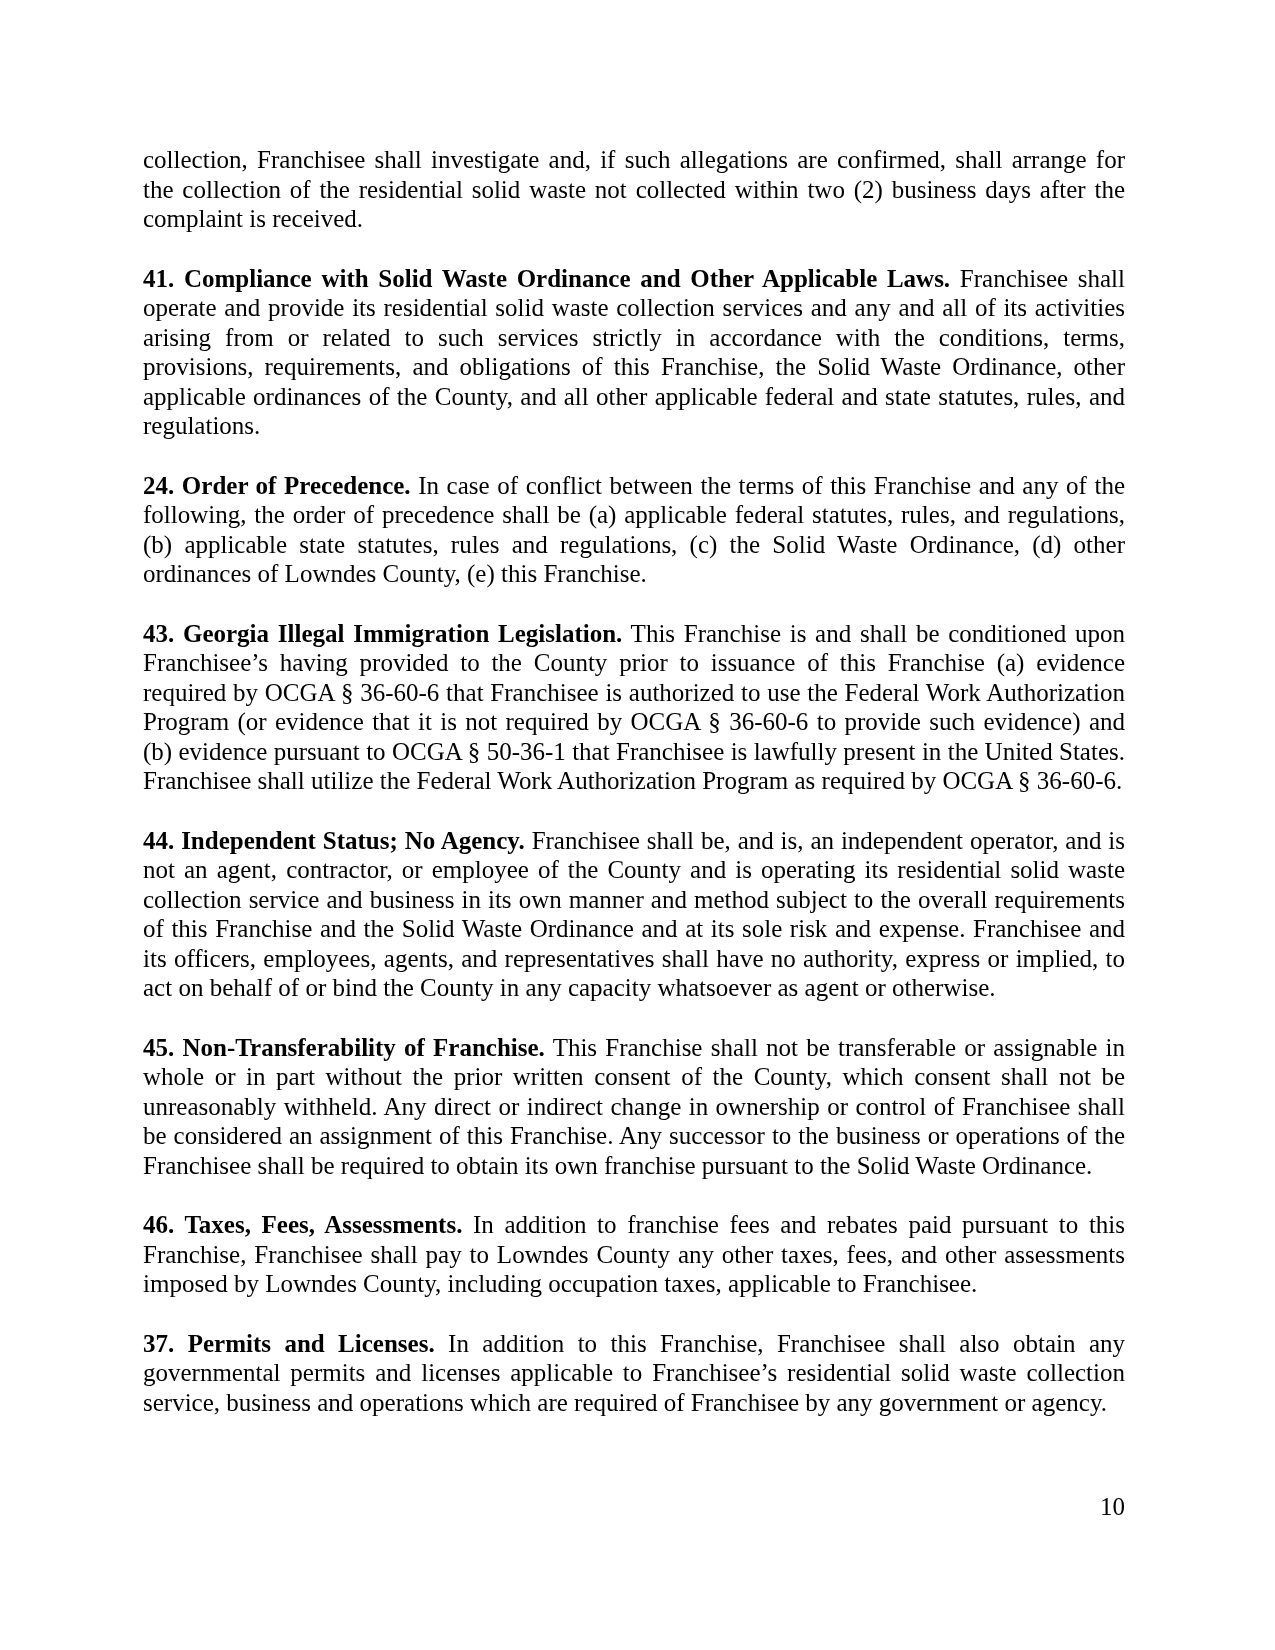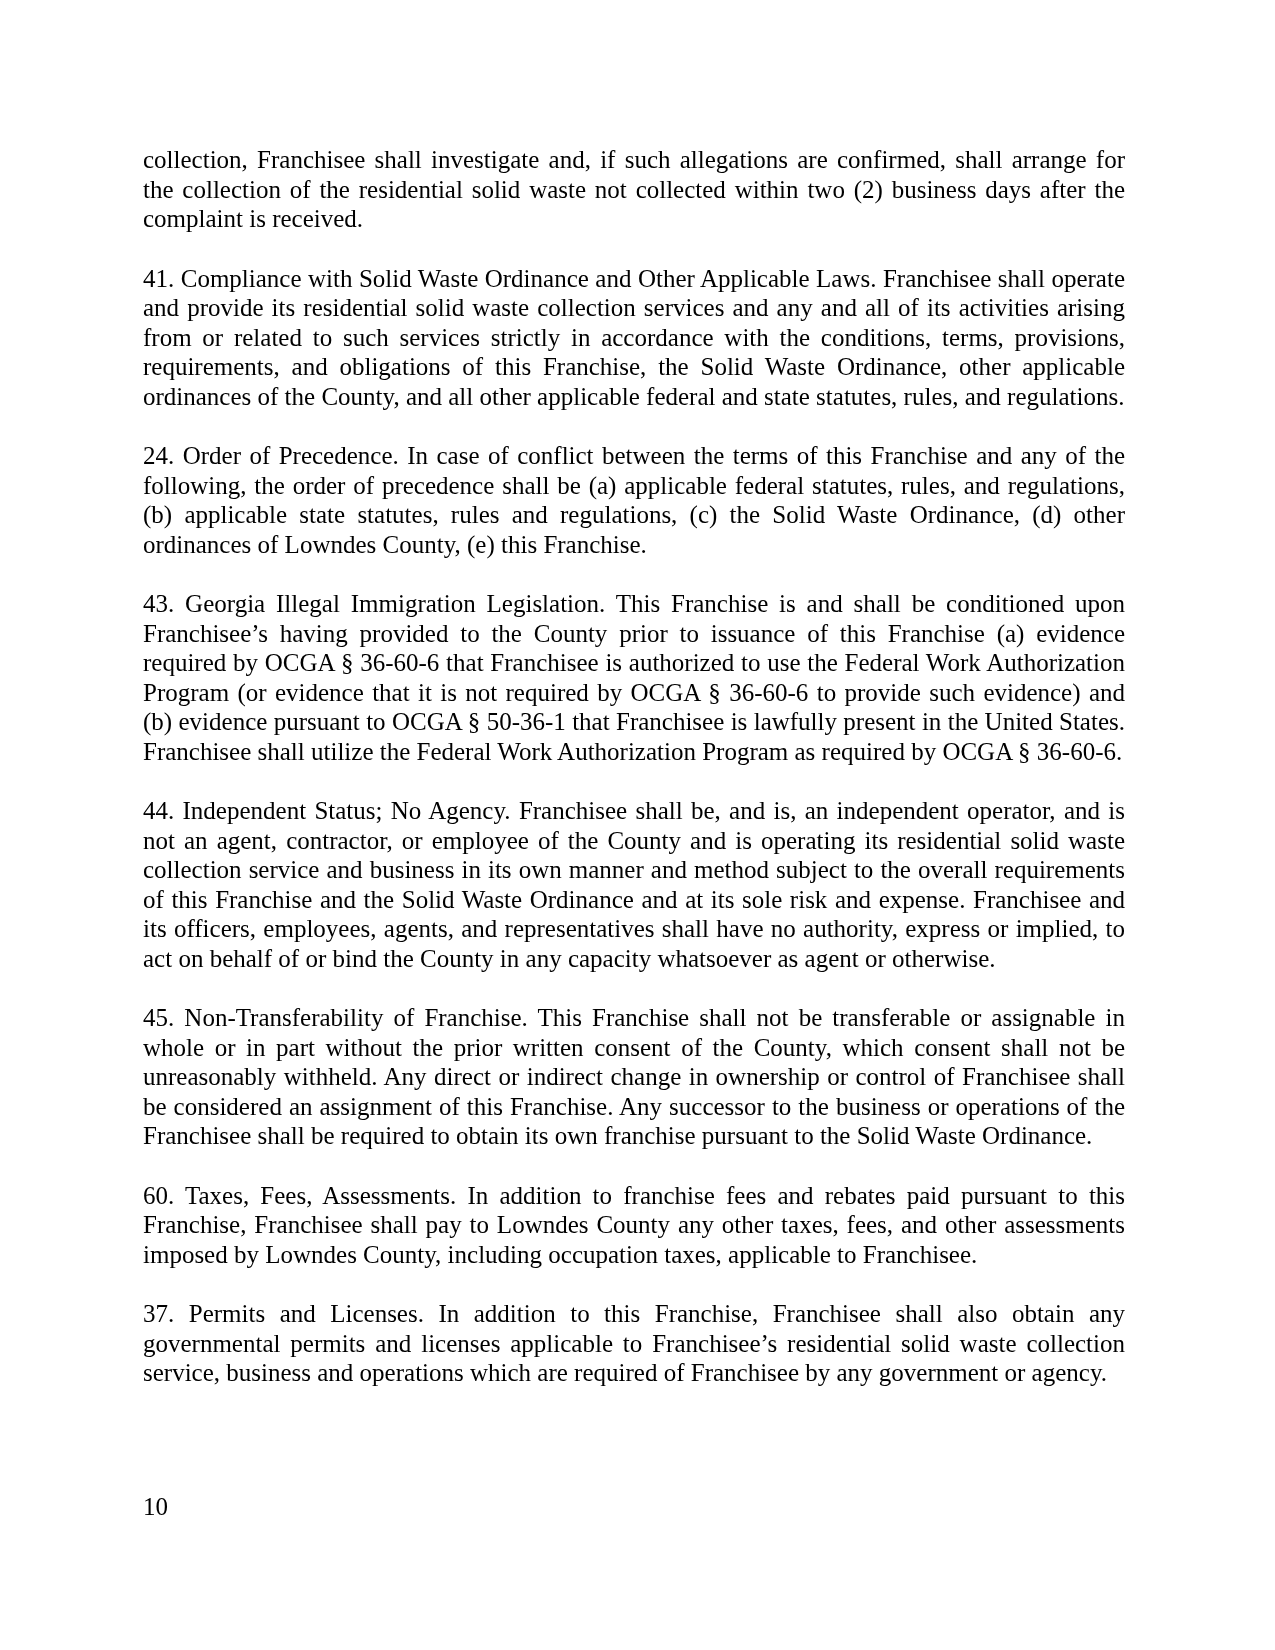--- a/index.html
+++ b/index.html
@@ -25,28 +25,28 @@
     background: #ffffff;
   }
   .para {
     margin: 0 0 30px 0;
     font-size: 25px;
     line-height: 29.5px;
     text-align: justify;
     letter-spacing: 0;
   }
   .para b {
-    font-weight: normal;
+    font-weight: bold;
   }
   .page-number {
     position: absolute;
     top: 1492px;
     left: 143px;
     width: 982px;
-    text-align: left;
+    text-align: right;
     font-size: 25px;
     line-height: 29.5px;
   }
 </style>
 </head>
 <body>
 
 <div class="page">
 
   <p class="para"><b></b> <span>collection, Franchisee shall investigate and, if such allegations are confirmed, shall arrange for the collection of the residential solid waste not collected within two (2) business days after the complaint is received.</span></p>
@@ -54,19 +54,19 @@
   <p class="para"><b>41. Compliance with Solid Waste Ordinance and Other Applicable Laws.</b> <span>Franchisee shall operate and provide its residential solid waste collection services and any and all of its activities arising from or related to such services strictly in accordance with the conditions, terms, provisions, requirements, and obligations of this Franchise, the Solid Waste Ordinance, other applicable ordinances of the County, and all other applicable federal and state statutes, rules, and regulations.</span></p>
 
   <p class="para"><b>24. Order of Precedence.</b> <span>In case of conflict between the terms of this Franchise and any of the following, the order of precedence shall be (a) applicable federal statutes, rules, and regulations, (b) applicable state statutes, rules and regulations, (c) the Solid Waste Ordinance, (d) other ordinances of Lowndes County, (e) this Franchise.</span></p>
 
   <p class="para"><b>43. Georgia Illegal Immigration Legislation.</b> <span>This Franchise is and shall be conditioned upon Franchisee’s having provided to the County prior to issuance of this Franchise (a) evidence required by OCGA § 36-60-6 that Franchisee is authorized to use the Federal Work Authorization Program (or evidence that it is not required by OCGA § 36-60-6 to provide such evidence) and (b) evidence pursuant to OCGA § 50-36-1 that Franchisee is lawfully present in the United States. Franchisee shall utilize the Federal Work Authorization Program as required by OCGA § 36-60-6.</span></p>
 
   <p class="para"><b>44. Independent Status; No Agency.</b> <span>Franchisee shall be, and is, an independent operator, and is not an agent, contractor, or employee of the County and is operating its residential solid waste collection service and business in its own manner and method subject to the overall requirements of this Franchise and the Solid Waste Ordinance and at its sole risk and expense. Franchisee and its officers, employees, agents, and representatives shall have no authority, express or implied, to act on behalf of or bind the County in any capacity whatsoever as agent or otherwise.</span></p>
 
   <p class="para"><b>45. Non-Transferability of Franchise.</b> <span>This Franchise shall not be transferable or assignable in whole or in part without the prior written consent of the County, which consent shall not be unreasonably withheld. Any direct or indirect change in ownership or control of Franchisee shall be considered an assignment of this Franchise. Any successor to the business or operations of the Franchisee shall be required to obtain its own franchise pursuant to the Solid Waste Ordinance.</span></p>
 
-  <p class="para"><b>60. Taxes, Fees, Assessments.</b> <span>In addition to franchise fees and rebates paid pursuant to this Franchise, Franchisee shall pay to Lowndes County any other taxes, fees, and other assessments imposed by Lowndes County, including occupation taxes, applicable to Franchisee.</span></p>
+  <p class="para"><b>46. Taxes, Fees, Assessments.</b> <span>In addition to franchise fees and rebates paid pursuant to this Franchise, Franchisee shall pay to Lowndes County any other taxes, fees, and other assessments imposed by Lowndes County, including occupation taxes, applicable to Franchisee.</span></p>
 
   <p class="para"><b>37. Permits and Licenses.</b> <span>In addition to this Franchise, Franchisee shall also obtain any governmental permits and licenses applicable to Franchisee’s residential solid waste collection service, business and operations which are required of Franchisee by any government or agency.</span></p>
 
   <div class="page-number">10</div>
 
 </div>
 
 </body></html>

